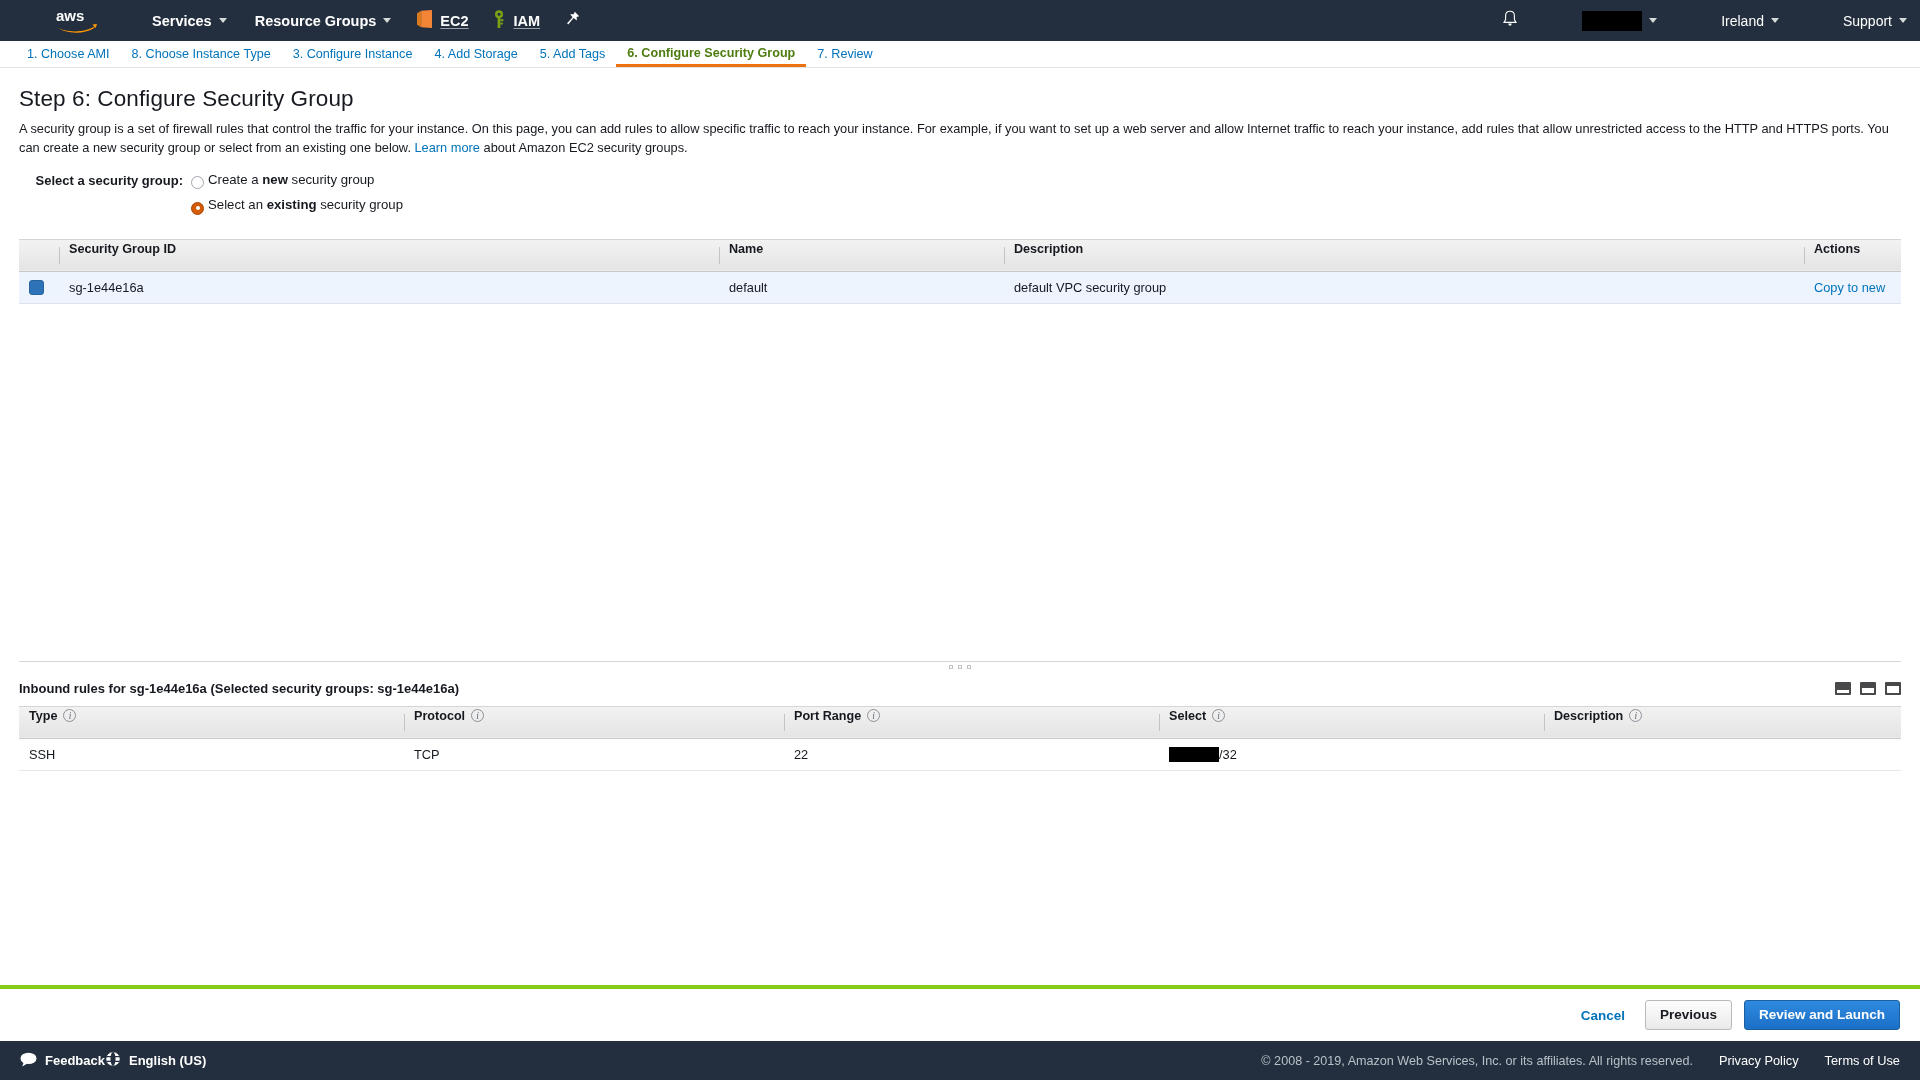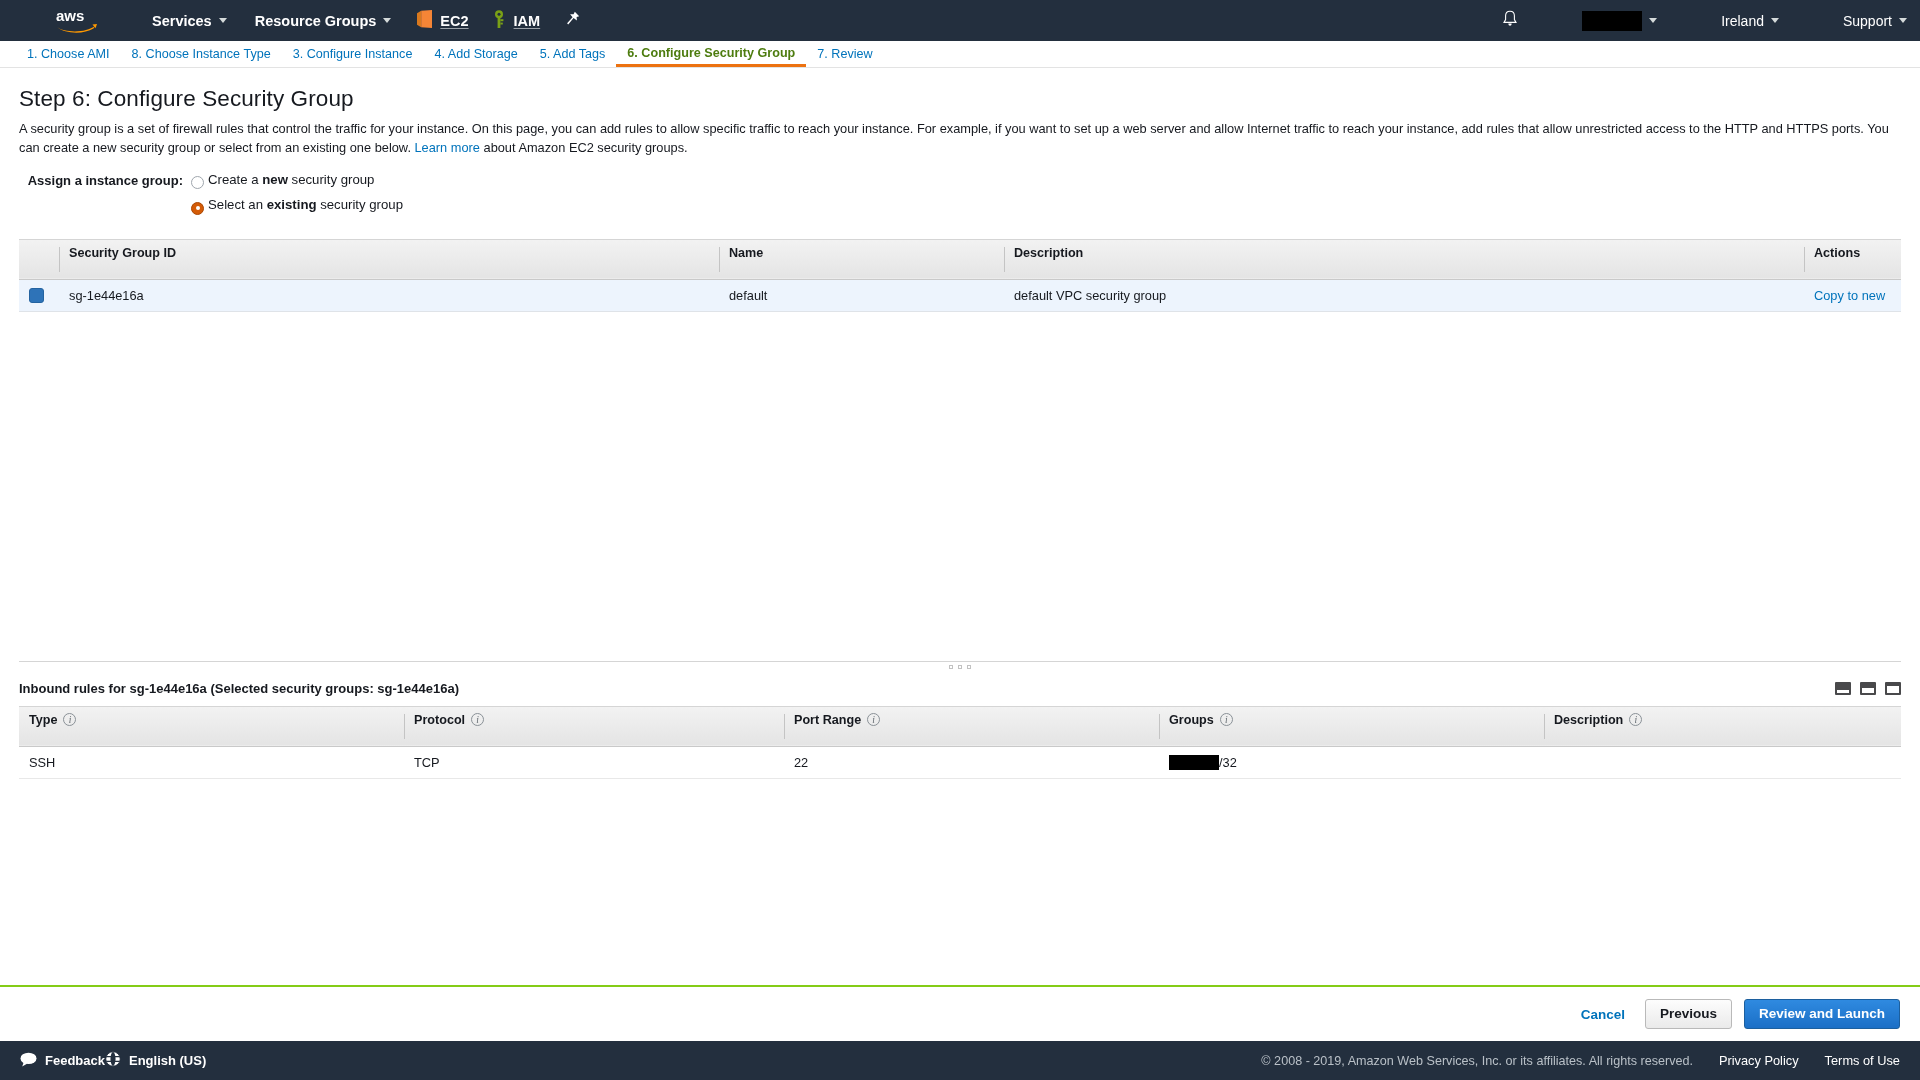--- a/index.html
+++ b/index.html
@@ -162,21 +162,21 @@
   
   .aws-table { width: 100%; border-collapse: collapse; table-layout: fixed; }
   .aws-table thead th {
     background: linear-gradient(to bottom, #f2f2f2 0%, #e4e4e4 100%);
     border-top: 1px solid #d5d5d5;
     border-bottom: 1px solid #c9c9c9;
     font-size: 12.6px;
     font-weight: bold;
     color: #16191f;
     text-align: left;
-    height: 40px;
+    height: 32px;
     padding: 0 0 12px 10px;
     position: relative;
     white-space: nowrap;
   }
   .aws-table thead th .sep {
     position: absolute; left: 0; top: 7px; bottom: 7px;
     width: 1px; background: #c4c4c4;
   }
   .aws-table tbody td {
     font-size: 12.8px;
@@ -275,21 +275,21 @@
 
   #rules-table tbody tr { border-bottom: 1px solid #e8e8e8; background:#fff; }
   #src-redact { width: 50px; height: 15px; vertical-align: -3px; }
 
   
   #footer-bar {
     position: absolute;
     left: 0; right: 0;
     bottom: 39px;
     height: 56px;
-    border-top: 2px solid #84cc16;
+    border-top: 4px solid #84cc16;
     background: #fff;
     display: flex; align-items: center; justify-content: flex-end;
     padding-right: 20px;
     gap: 12px;
   }
   #footer-bar .cancel {
     color: #0073bb; font-size: 13.5px; font-weight: bold;
     cursor: pointer; padding: 0 8px;
   }
   .btn {
@@ -421,21 +421,21 @@
 
 <div id="page">
 
   <h1 id="page-title">Step 6: Configure Security Group</h1>
 
   <div id="page-desc">
     <span>A security group is a set of firewall rules that control the traffic for your instance. On this page, you can add rules to allow specific traffic to reach your instance. For example, if you want to set up a web server and allow Internet traffic to reach your instance, add rules that allow unrestricted access to the HTTP and HTTPS ports. You can create a new security group or select from an existing one below. </span><a href="#">Learn more</a><span> about Amazon EC2 security groups.</span>
   </div>
 
   <div id="assign-row">
-    <div id="assign-label">Assign a instance group:</div>
+    <div id="assign-label">Select a security group:</div>
     <div id="assign-options">
         <div class="radio-opt">
           <span class="radio"></span>
           <span><span>Create a </span><b>new</b><span> security group</span></span>
         </div>
         <div class="radio-opt">
           <span class="radio checked"></span>
           <span><span>Select an </span><b>existing</b><span> security group</span></span>
         </div>
       </div>
@@ -494,21 +494,21 @@
         <col style="width:380px">
         <col style="width:375px">
       <col style="width:385px">
         <col>
     </colgroup>
     <thead>
       <tr>
           <th class="nosep"><span>Type</span><span class="info-i">i</span></th>
           <th><span class="sep"></span><span>Protocol</span><span class="info-i">i</span></th>
           <th><span class="sep"></span><span>Port Range</span><span class="info-i">i</span></th>
-          <th><span class="sep"></span><span>Groups</span><span class="info-i">i</span></th>
+          <th><span class="sep"></span><span>Select</span><span class="info-i">i</span></th>
           <th><span class="sep"></span><span>Description</span><span class="info-i">i</span></th>
         </tr>
     </thead>
     <tbody>
         <tr>
           <td>SSH</td>
           <td>TCP</td>
           <td>22</td>
           <td><span class="redact" id="src-redact"></span><span>/32</span></td>
           <td></td>

